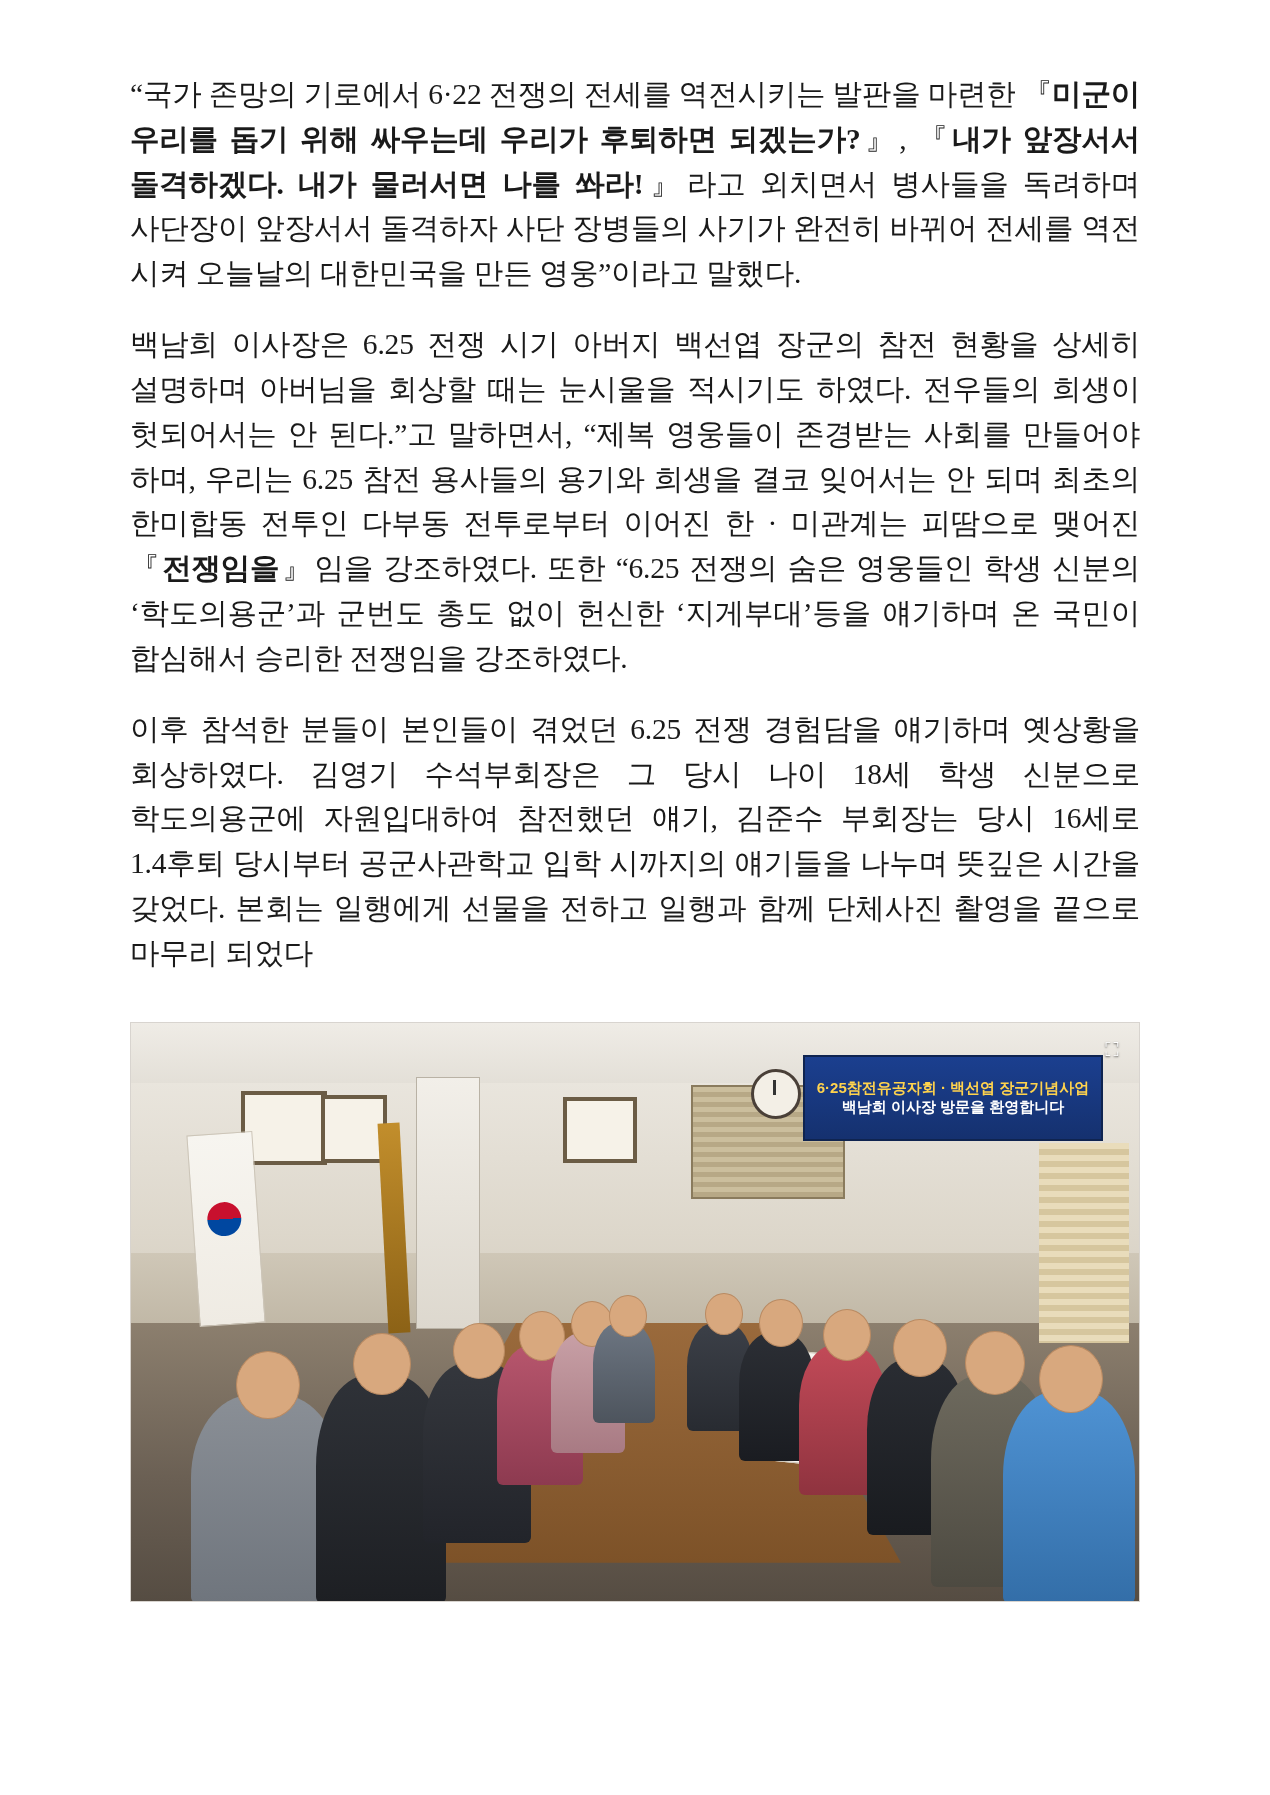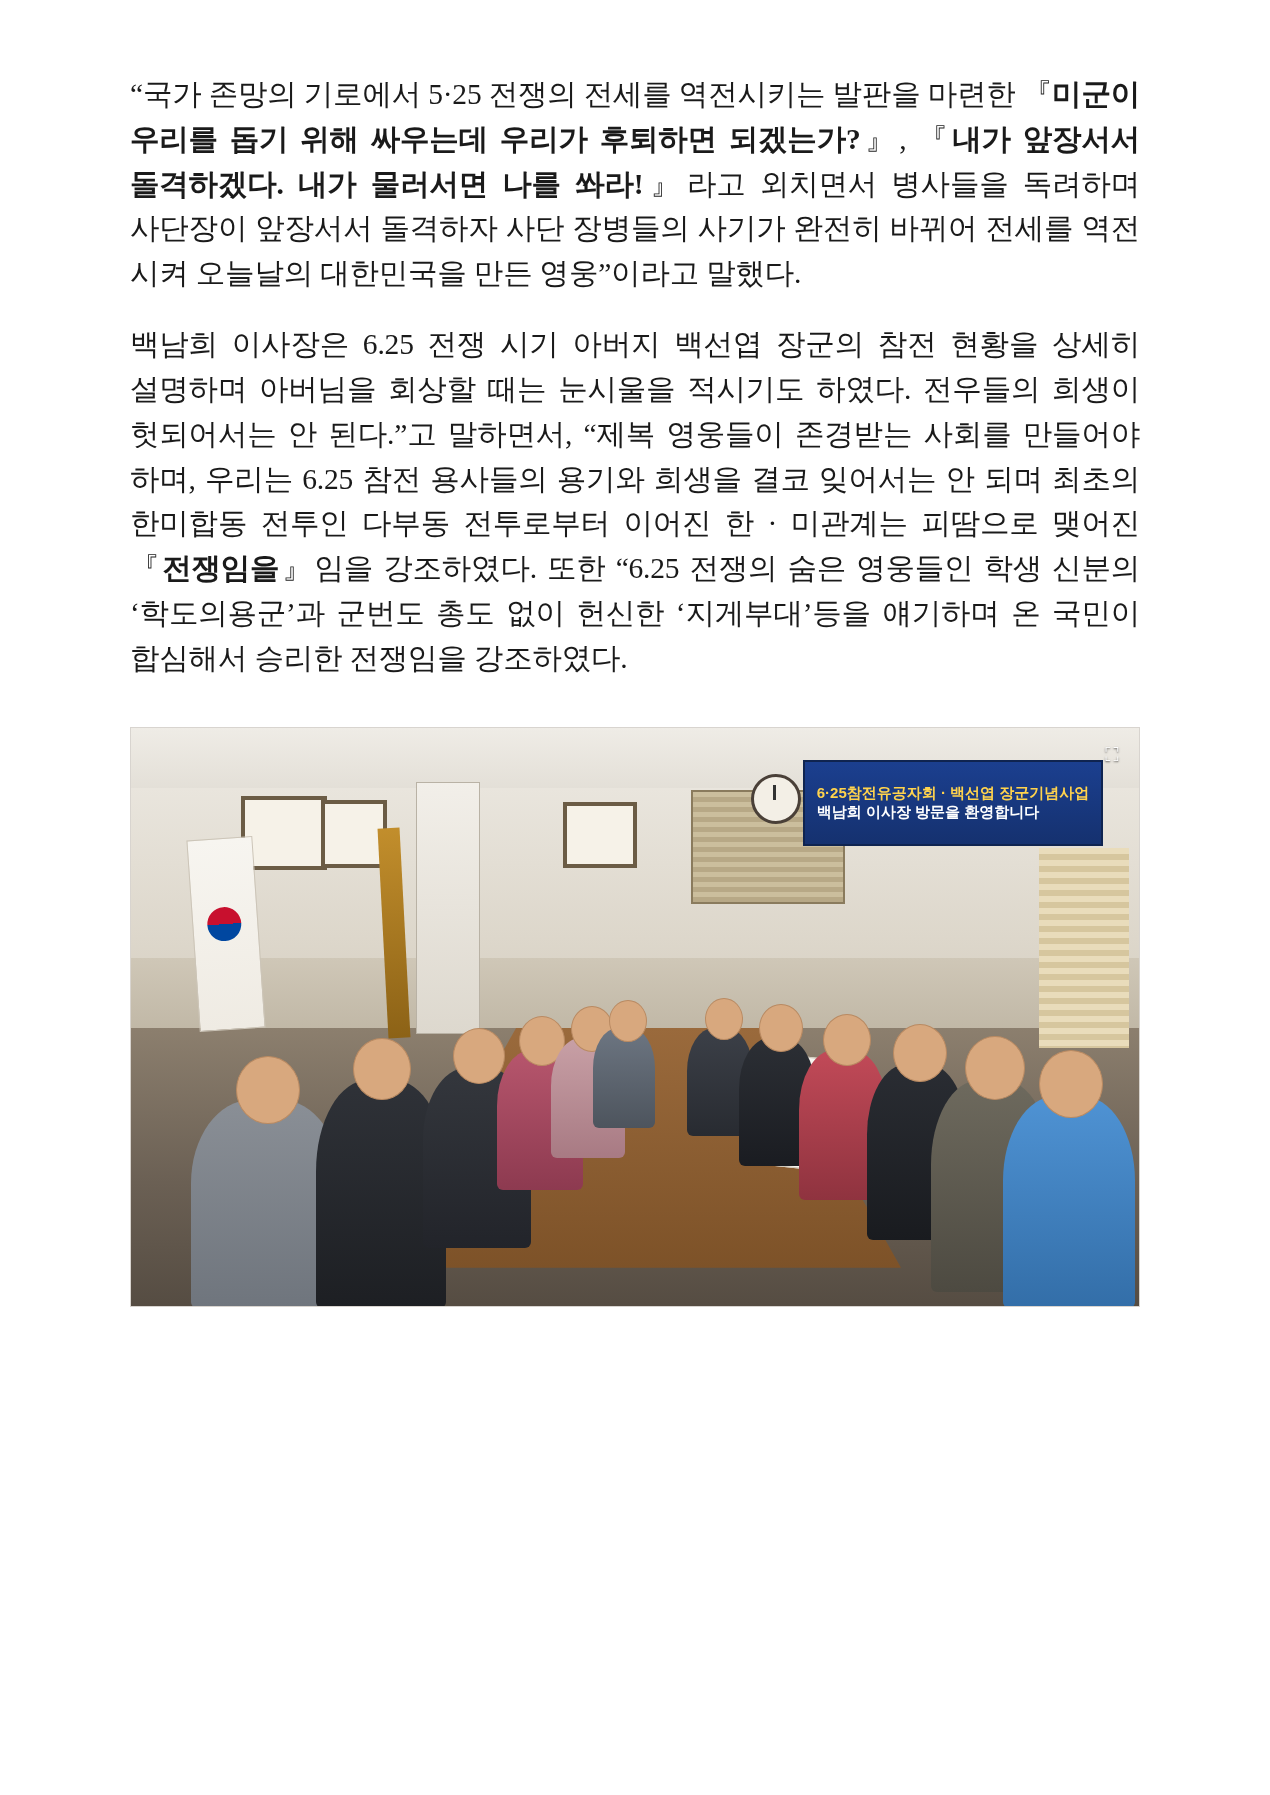--- a/index.html
+++ b/index.html
@@ -72,20 +72,21 @@
   }
   .ph-banner {
     position: absolute; right: 36px; top: 32px; width: 300px; height: 86px;
     background: linear-gradient(180deg, #1b3f8f 0%, #15316f 100%);
     border: 2px solid #0f2450;
     color: #ffffff;
     font-family: "Liberation Sans", sans-serif;
     font-size: 15px;
     font-weight: bold;
     display: flex; align-items: center; justify-content: center;
+    text-align: center;
     line-height: 1.25;
     padding: 4px 6px;
     box-sizing: border-box;
     overflow: hidden;
   }
   .ph-banner .hl { color: #ffd34d; }
   .ph-clock {
     position: absolute; left: 620px; top: 46px; width: 44px; height: 44px;
     border-radius: 50%;
     background: #f3efe6;
@@ -174,27 +175,30 @@
   }
 </style>
 </head>
 <body>
 
 <div class="page">
 
   <div class="article-body">
 
     <p class="para">
-      <span>“국가 존망의 기로에서 5·25 전쟁의 전세를 역전시키는 발판을 마련한 『</span><span class="bold">미군이 우리를 돕기 위해 싸우는데 우리가 후퇴하면 되겠는가?</span><span>』, 『</span><span class="bold">내가 앞장서서 돌격하겠다. 내가 물러서면 나를 쏴라!</span><span>』라고 외치면서 병사들을 독려하며 사단장이 앞장서서 돌격하자 사단 장병들의 사기가 완전히 바뀌어 전세를 역전 시켜 오늘날의 대한민국을 만든 영웅”이라고 말했다.</span>
+      <span>“국가 존망의 기로에서 6·22 전쟁의 전세를 역전시키는 발판을 마련한 『</span><span class="bold">미군이 우리를 돕기 위해 싸우는데 우리가 후퇴하면 되겠는가?</span><span>』, 『</span><span class="bold">내가 앞장서서 돌격하겠다. 내가 물러서면 나를 쏴라!</span><span>』라고 외치면서 병사들을 독려하며 사단장이 앞장서서 돌격하자 사단 장병들의 사기가 완전히 바뀌어 전세를 역전 시켜 오늘날의 대한민국을 만든 영웅”이라고 말했다.</span>
     </p>
 
     <p class="para">
       <span>백남희 이사장은 6.25 전쟁 시기 아버지 백선엽 장군의 참전 현황을 상세히 설명하며 아버님을 회상할 때는 눈시울을 적시기도 하였다. 전우들의 희생이 헛되어서는 안 된다.”고 말하면서, “제복 영웅들이 존경받는 사회를 만들어야 하며, 우리는 6.25 참전 용사들의 용기와 희생을 결코 잊어서는 안 되며 최초의 한미합동 전투인 다부동 전투로부터 이어진 한 · 미관계는 피땀으로 맺어진 『</span><span class="bold">전쟁임을</span><span>』임을 강조하였다. 또한 “6.25 전쟁의 숨은 영웅들인 학생 신분의 ‘학도의용군’과 군번도 총도 없이 헌신한 ‘지게부대’등을 얘기하며 온 국민이 합심해서 승리한 전쟁임을 강조하였다.</span>
     </p>
 
+    <p class="para">
+      <span>이후 참석한 분들이 본인들이 겪었던 6.25 전쟁 경험담을 얘기하며 옛상황을 회상하였다. 김영기 수석부회장은 그 당시 나이 18세 학생 신분으로 학도의용군에 자원입대하여 참전했던 얘기, 김준수 부회장는 당시 16세로 1.4후퇴 당시부터 공군사관학교 입학 시까지의 얘기들을 나누며 뜻깊은 시간을 갖었다. 본회는 일행에게 선물을 전하고 일행과 함께 단체사진 촬영을 끝으로 마무리 되었다</span>
+    </p>
 
     <div class="figure">
       <div class="photo" title="회의실 긴 테이블에 둘러앉은 참석자들의 단체 기념사진">
 
         <div class="ph-ceiling"></div>
         <div class="ph-wall"></div>
         <div class="ph-wall-panel"></div>
         <div class="ph-floor"></div>
 
         <div class="ph-blind"></div>

